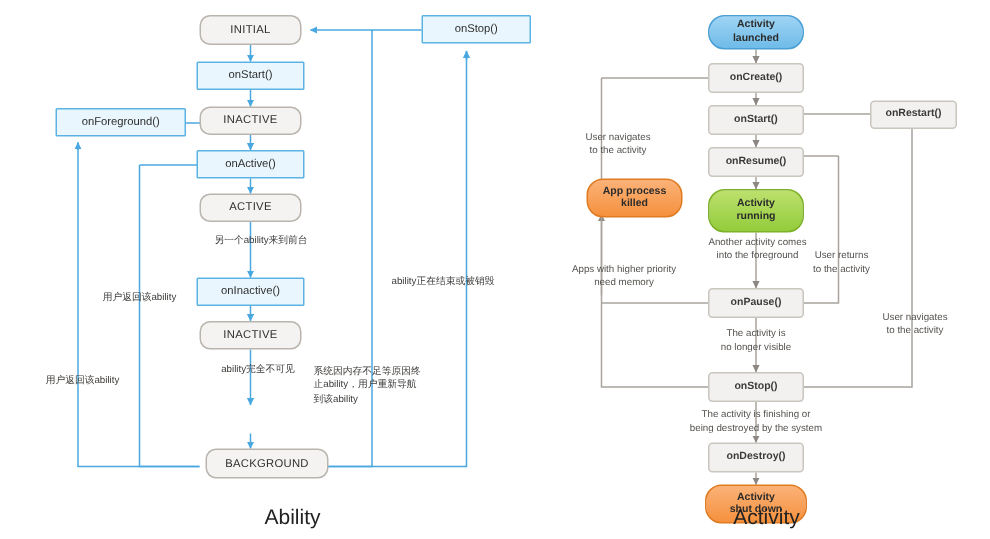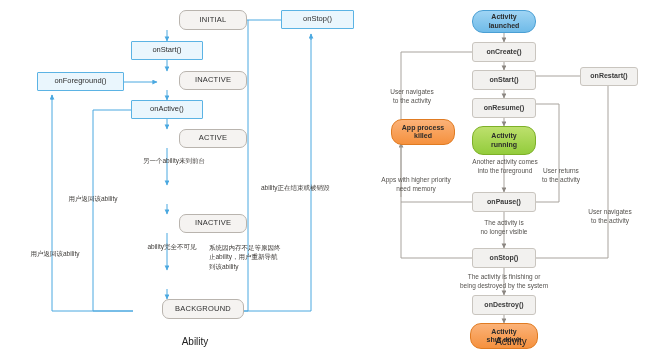--- a/index.html
+++ b/index.html
@@ -8,35 +8,35 @@
   #root{position:relative;width:660px;height:359px;}
   .panel{position:absolute;top:0;height:359px;}
   #panel-ability{left:0;width:390px;}
   #panel-activity{left:376px;width:270px;text-decoration:underline;}
   svg{position:absolute;left:0;top:0;overflow:visible;}
   .node{position:absolute;box-sizing:border-box;display:flex;
         align-items:center;justify-content:center;text-align:center;
         line-height:1.15;}
   
   .n-state{background:#f5f3f1;border:1px solid #b9b4ae;border-radius:7px;
-           color:#2e2e2e;font-size:7.5px;letter-spacing:.2px;margin-left:46px;}
+           color:#2e2e2e;font-size:7.5px;letter-spacing:.2px;}
   .n-cb{background:#eaf6fd;border:1px solid #5bb3e4;border-radius:1px;
         color:#2e2e2e;font-size:7.5px;}
   
   .a-box{background:#f2f1ef;border:1px solid #c9c5bf;border-radius:3px;
          color:#3a3a3a;font-size:7px;font-weight:bold;}
   .a-round{border-radius:11px;font-size:7px;font-weight:bold;color:#2b2b2b;
            flex-direction:column;}
   .a-blue{background:linear-gradient(#9fd4f4,#6fbbe8);border:1px solid #4a9fd4;}
   .a-green{background:linear-gradient(#bde06d,#93cc3c);border:1px solid #7db028;}
   .a-orange{background:linear-gradient(#fbb278,#f5913e);border:1px solid #e07b22;}
   .lbl{position:absolute;font-size:6.5px;color:#55524e;line-height:1.35;
        text-align:center;}
   .lbl-cn{position:absolute;font-size:6.5px;color:#3d3a37;line-height:1.45;}
-  .caption{position:absolute;font-size:10px;color:#222;text-align:center;
+  .caption{position:absolute;font-size:14px;color:#222;text-align:center;
            width:100%;left:0;}
 </style>
 </head>
 <body>
 
 <div id="root">
 
   <div class="panel" id="panel-ability">
 
     <svg width="390" height="359">
@@ -74,22 +74,23 @@
         <path d="M52,100 L52,95"></path>
         <path d="M311,40 L311,34"></path>
       </g>
     </svg>
 
     <div class="node n-state" style="left:133px;top:10px;width:68px;height:20px;">INITIAL</div>
     <div class="node n-cb" style="left:131px;top:41px;width:72px;height:19px;">onStart()</div>
     <div class="node n-state" style="left:133px;top:71px;width:68px;height:19px;">INACTIVE</div>
     <div class="node n-cb" style="left:131px;top:100px;width:72px;height:19px;">onActive()</div>
     <div class="node n-state" style="left:133px;top:129px;width:68px;height:19px;">ACTIVE</div>
+    <div class="node n-cb" style="left:131px;top:185px;width:72px;height:19px;">onInactive()</div>
     <div class="node n-state" style="left:133px;top:214px;width:68px;height:19px;">INACTIVE</div>
-    <div class="node n-state" style="left:116px;top:299px;width:82px;height:20px;">BACKGROUND</div>
+    <div class="node n-state" style="left:137px;top:299px;width:82px;height:20px;">BACKGROUND</div>
     <div class="node n-cb" style="left:21px;top:72px;width:87px;height:19px;margin-left:16px;">onForeground()</div>
     <div class="node n-cb" style="left:281px;top:10px;width:73px;height:19px;">onStop()</div>
 
     <div class="lbl-cn" style="left:119px;top:156px;width:110px;text-align:center;">另一个ability来到前台</div>
     <div class="lbl-cn" style="left:57px;top:194px;width:72px;text-align:center;">用户返回该ability</div>
     <div class="lbl-cn" style="left:16px;top:249px;width:78px;text-align:center;">用户返回该ability</div>
     <div class="lbl-cn" style="left:120px;top:242px;width:104px;text-align:center;">ability完全不可见</div>
     <div class="lbl-cn" style="left:209px;top:243px;width:72px;text-align:left;">系统因内存不足等原因终止ability，用户重新导航到该ability</div>
     <div class="lbl-cn" style="left:261px;top:183px;width:92px;text-align:left;">ability正在结束或被销毁</div>
 

